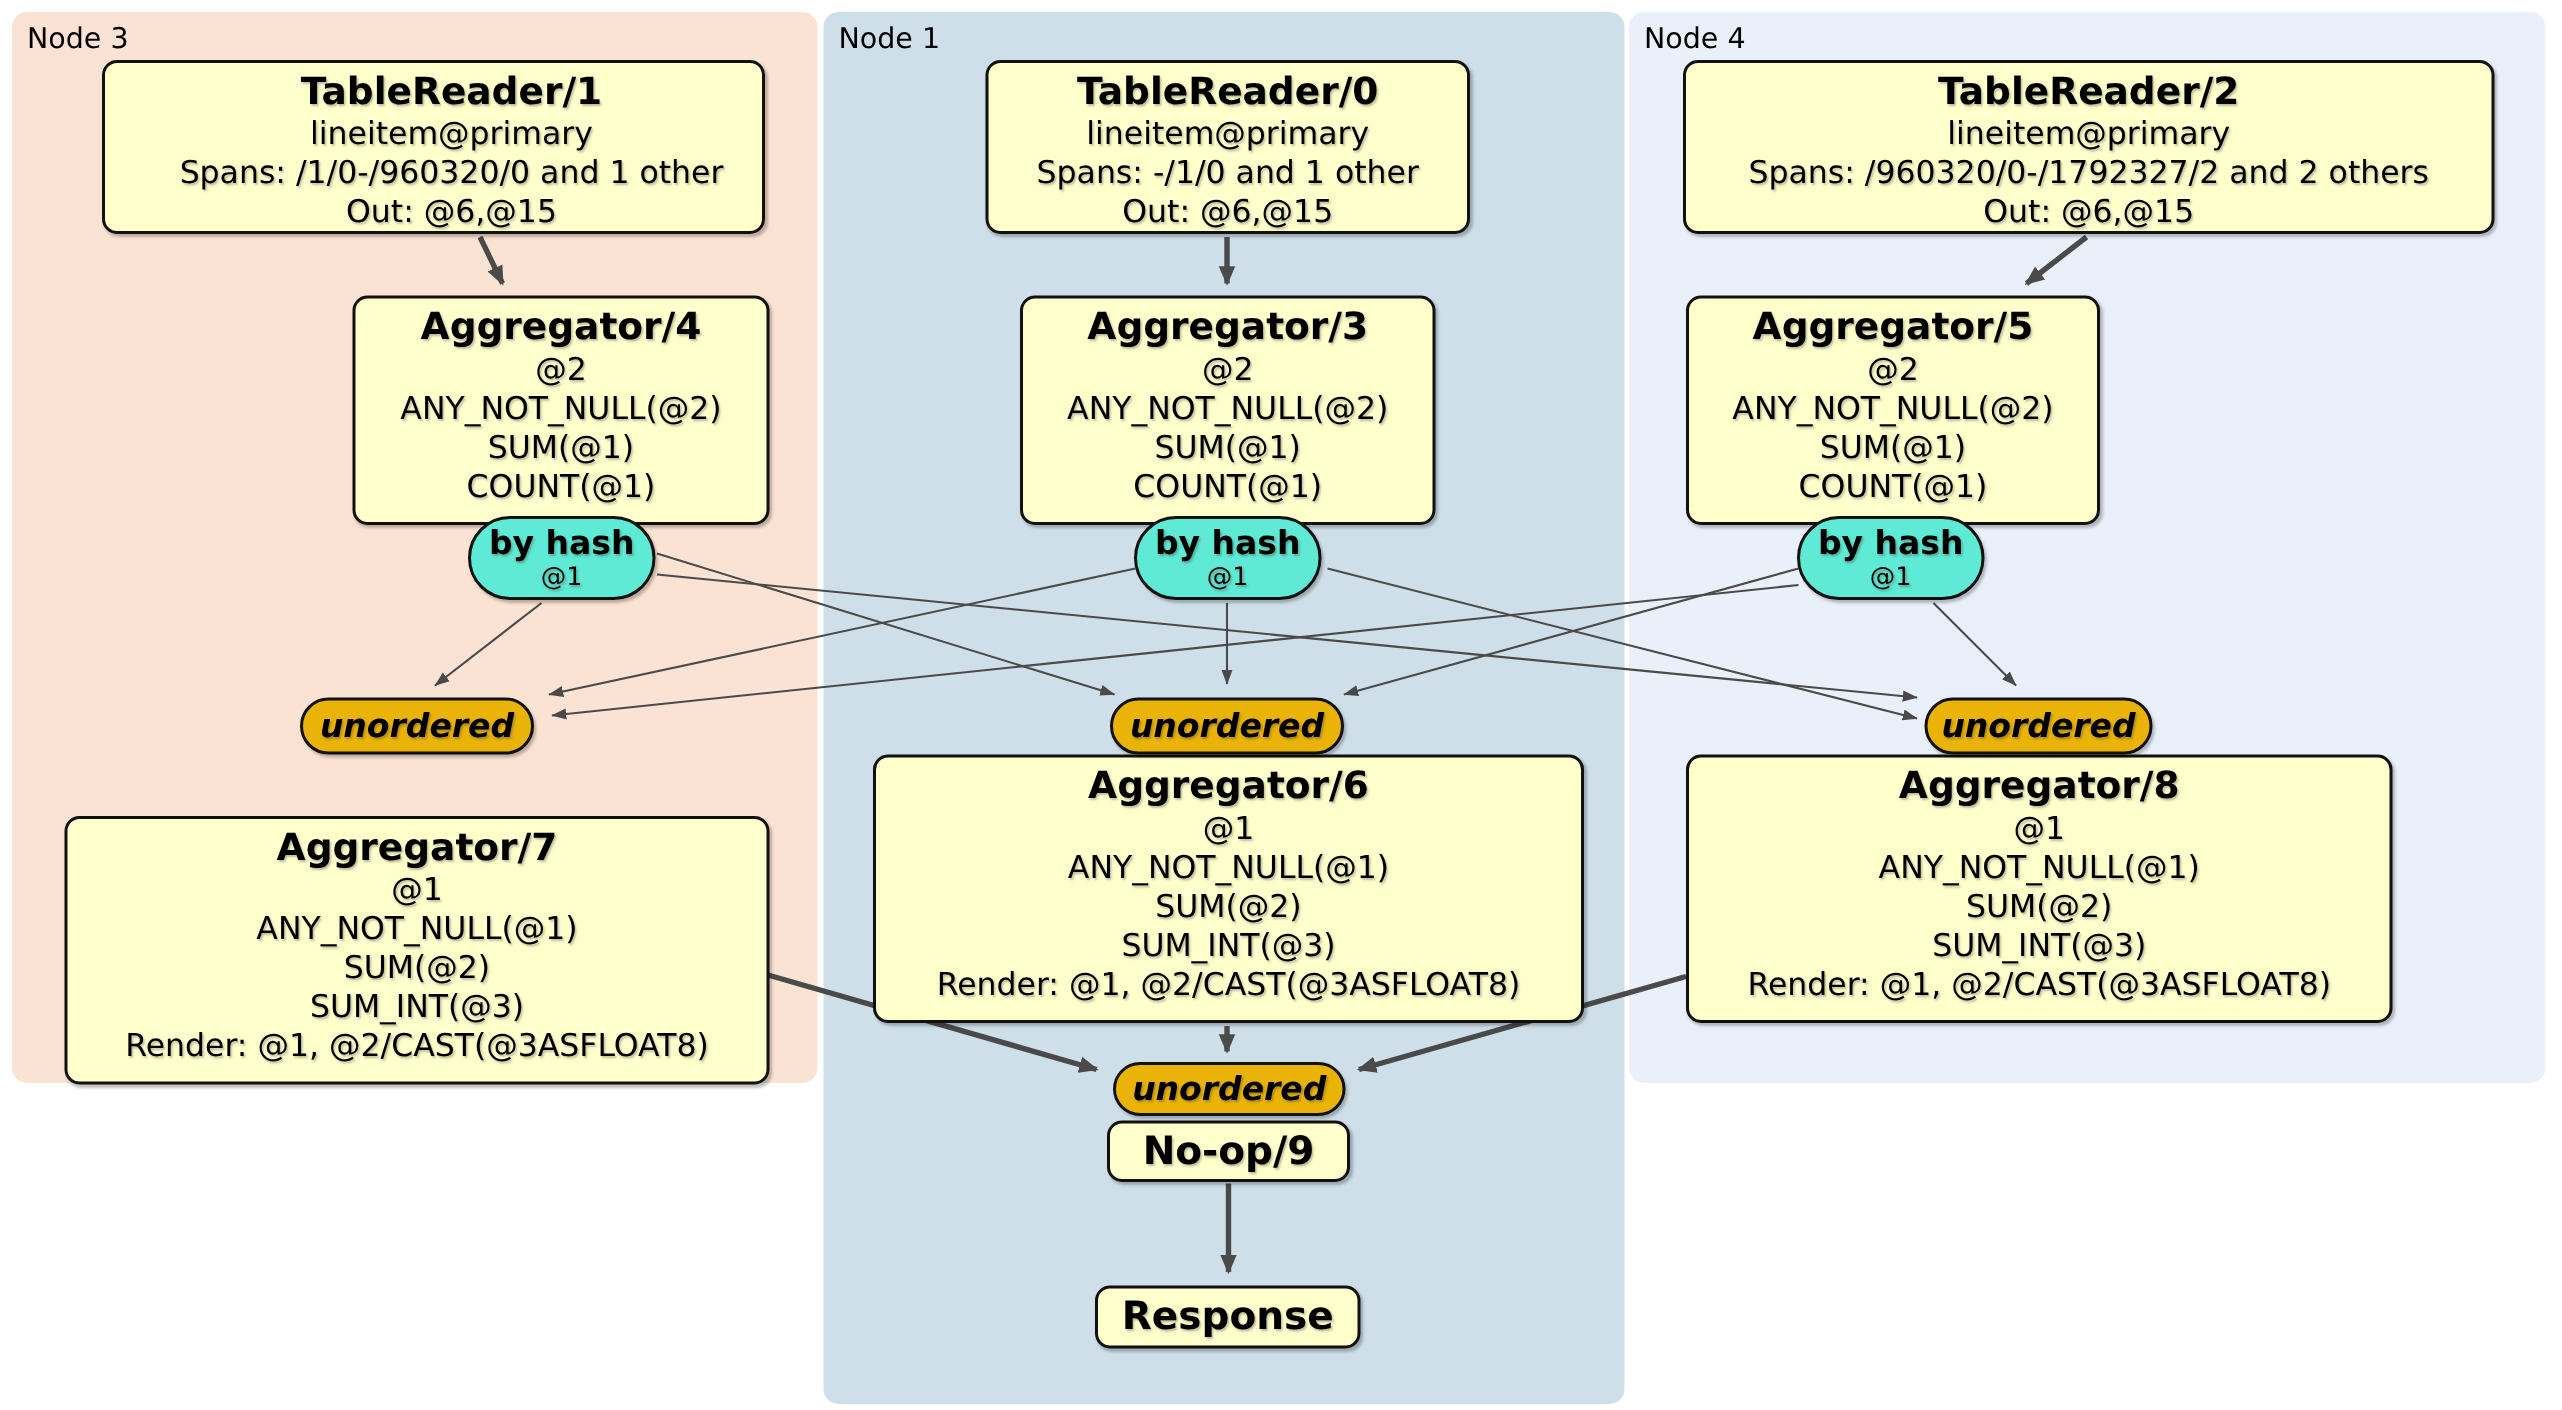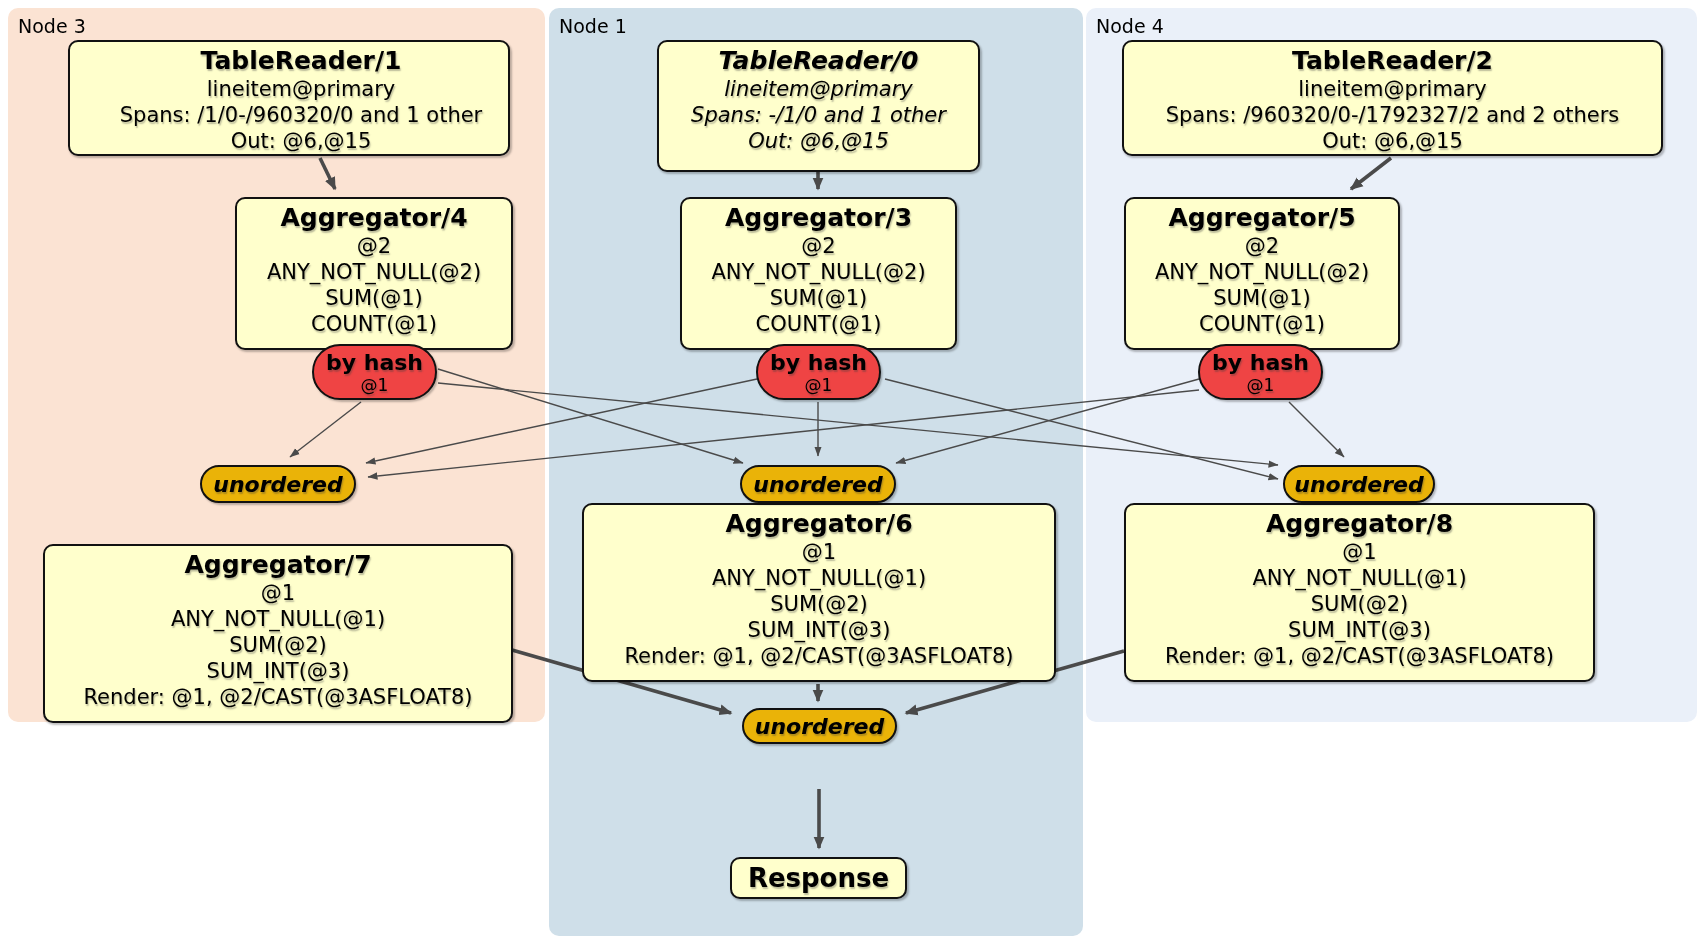--- a/index.html
+++ b/index.html
@@ -23,21 +23,21 @@
   .box-title{font-weight:bold;font-size:25px;line-height:30px;padding-top:4px;white-space:nowrap;}
   .box-line{font-size:21px;line-height:26px;white-space:nowrap;}
   .box-title,.box-line,.pill-label,.pill-detail{text-shadow:1px 1.5px 1.5px rgba(60,60,60,0.35);}
   .terminal{display:flex;align-items:center;justify-content:center;}
   .terminal .box-title{padding-top:0;}
   .pill{
     position:absolute;border:2px solid #111;border-radius:30px;box-sizing:border-box;
     display:flex;flex-direction:column;align-items:center;justify-content:center;
     box-shadow:1.5px 2px 2px rgba(0,0,0,0.25);
   }
-  .pill-hash{background:#ef4444;}
+  .pill-hash{background:#5eead4;}
   .pill-sync{background:#eab308;font-style:italic;}
   .pill-label{font-weight:bold;font-size:22px;line-height:25px;white-space:nowrap;}
   .pill-detail{font-size:17px;line-height:20px;white-space:nowrap;}
 </style>
 </head>
 <body>
 
 <div class="canvas">
 
   <div class="region region-node3">
@@ -94,40 +94,43 @@
   </div>
   <div class="box" style="left:43px;top:503px;width:470px;height:179px;margin-top:41px;">
     <div class="box-title">Aggregator/7</div>
     <div class="box-line">@1</div>
     <div class="box-line">ANY_NOT_NULL(@1)</div>
     <div class="box-line">SUM(@2)</div>
     <div class="box-line">SUM_INT(@3)</div>
     <div class="box-line">Render: @1, @2/CAST(@3ASFLOAT8)</div>
   </div>
 
-  <div class="box" style="left:657px;top:40px;width:323px;height:132px;font-style:italic;">
+  <div class="box" style="left:657px;top:40px;width:323px;height:116px;">
     <div class="box-title">TableReader/0</div>
     <div class="box-line">lineitem@primary</div>
     <div class="box-line">Spans: -/1/0 and 1 other</div>
     <div class="box-line">Out: @6,@15</div>
   </div>
   <div class="box" style="left:680px;top:197px;width:277px;height:153px;">
     <div class="box-title">Aggregator/3</div>
     <div class="box-line">@2</div>
     <div class="box-line">ANY_NOT_NULL(@2)</div>
     <div class="box-line">SUM(@1)</div>
     <div class="box-line">COUNT(@1)</div>
   </div>
   <div class="box" style="left:582px;top:503px;width:474px;height:179px;">
     <div class="box-title">Aggregator/6</div>
     <div class="box-line">@1</div>
     <div class="box-line">ANY_NOT_NULL(@1)</div>
     <div class="box-line">SUM(@2)</div>
     <div class="box-line">SUM_INT(@3)</div>
     <div class="box-line">Render: @1, @2/CAST(@3ASFLOAT8)</div>
+  </div>
+  <div class="box terminal" style="left:738px;top:747px;width:162px;height:41px;">
+    <div class="box-title" style="font-size:26px;">No-op/9</div>
   </div>
   <div class="box terminal" style="left:730px;top:857px;width:177px;height:42px;">
     <div class="box-title" style="font-size:26px;">Response</div>
   </div>
 
   <div class="box" style="left:1122px;top:40px;width:541px;height:116px;">
     <div class="box-title">TableReader/2</div>
     <div class="box-line">lineitem@primary</div>
     <div class="box-line">Spans: /960320/0-/1792327/2 and 2 others</div>
     <div class="box-line">Out: @6,@15</div>

